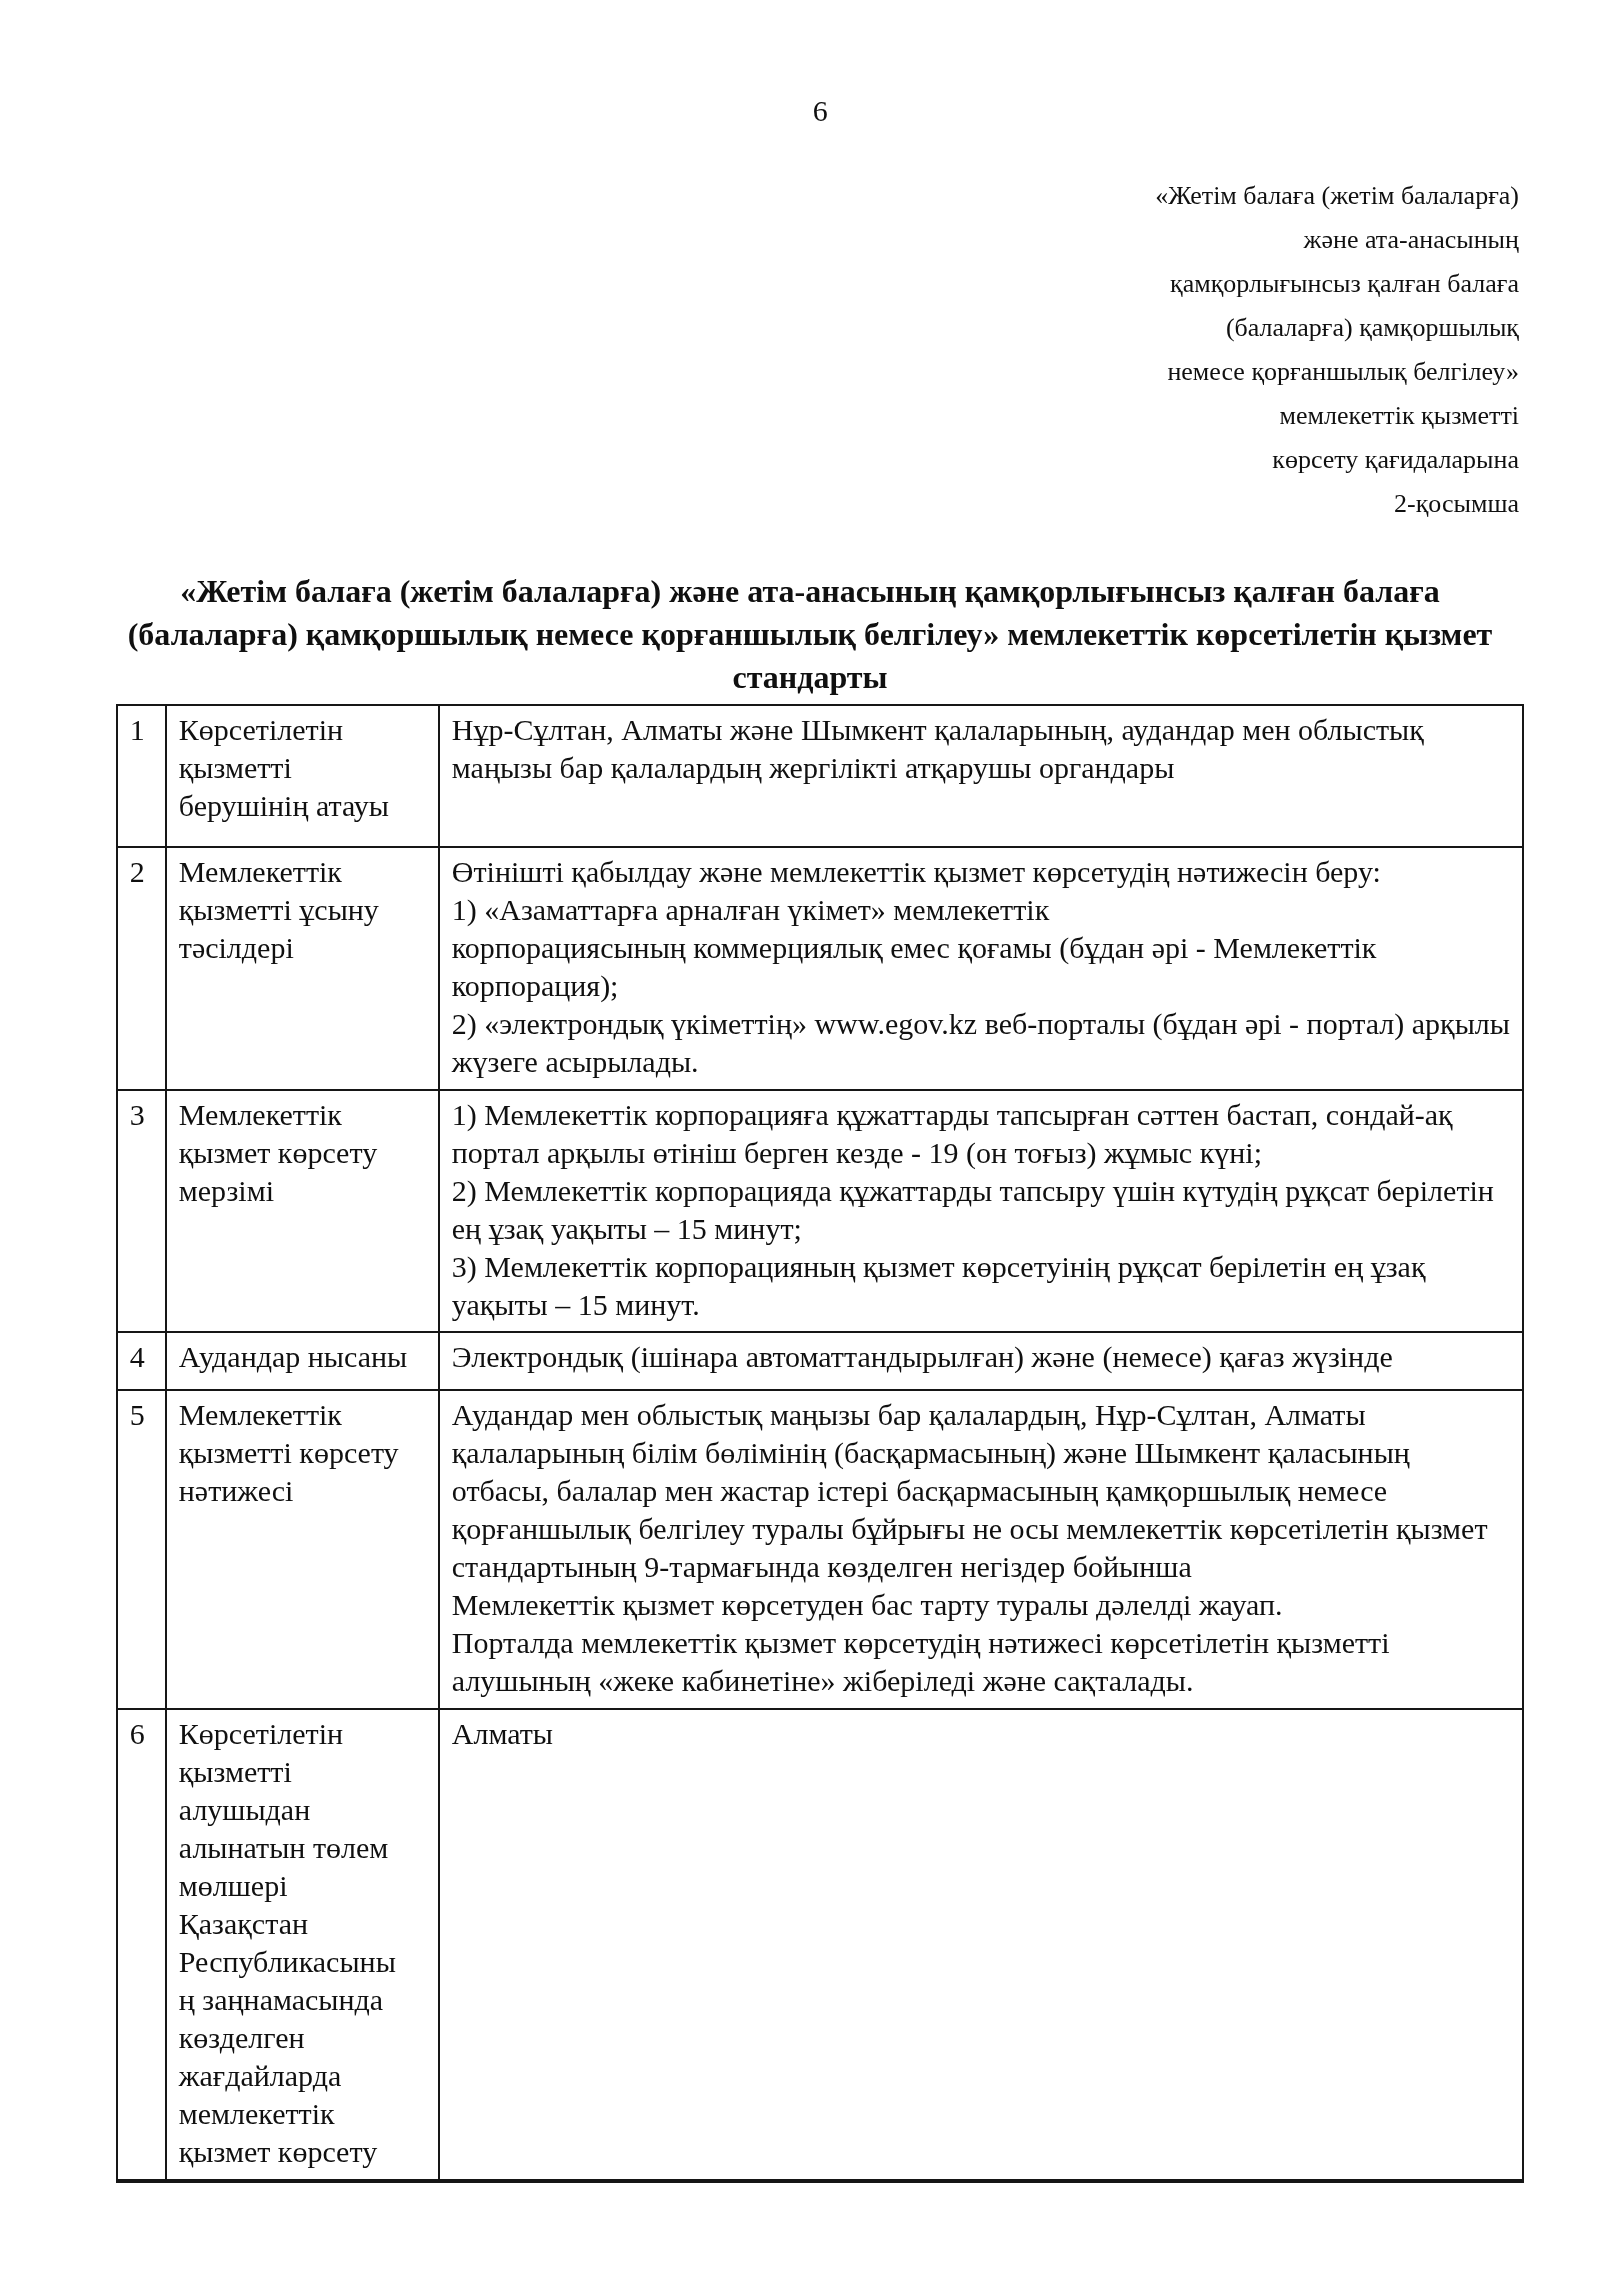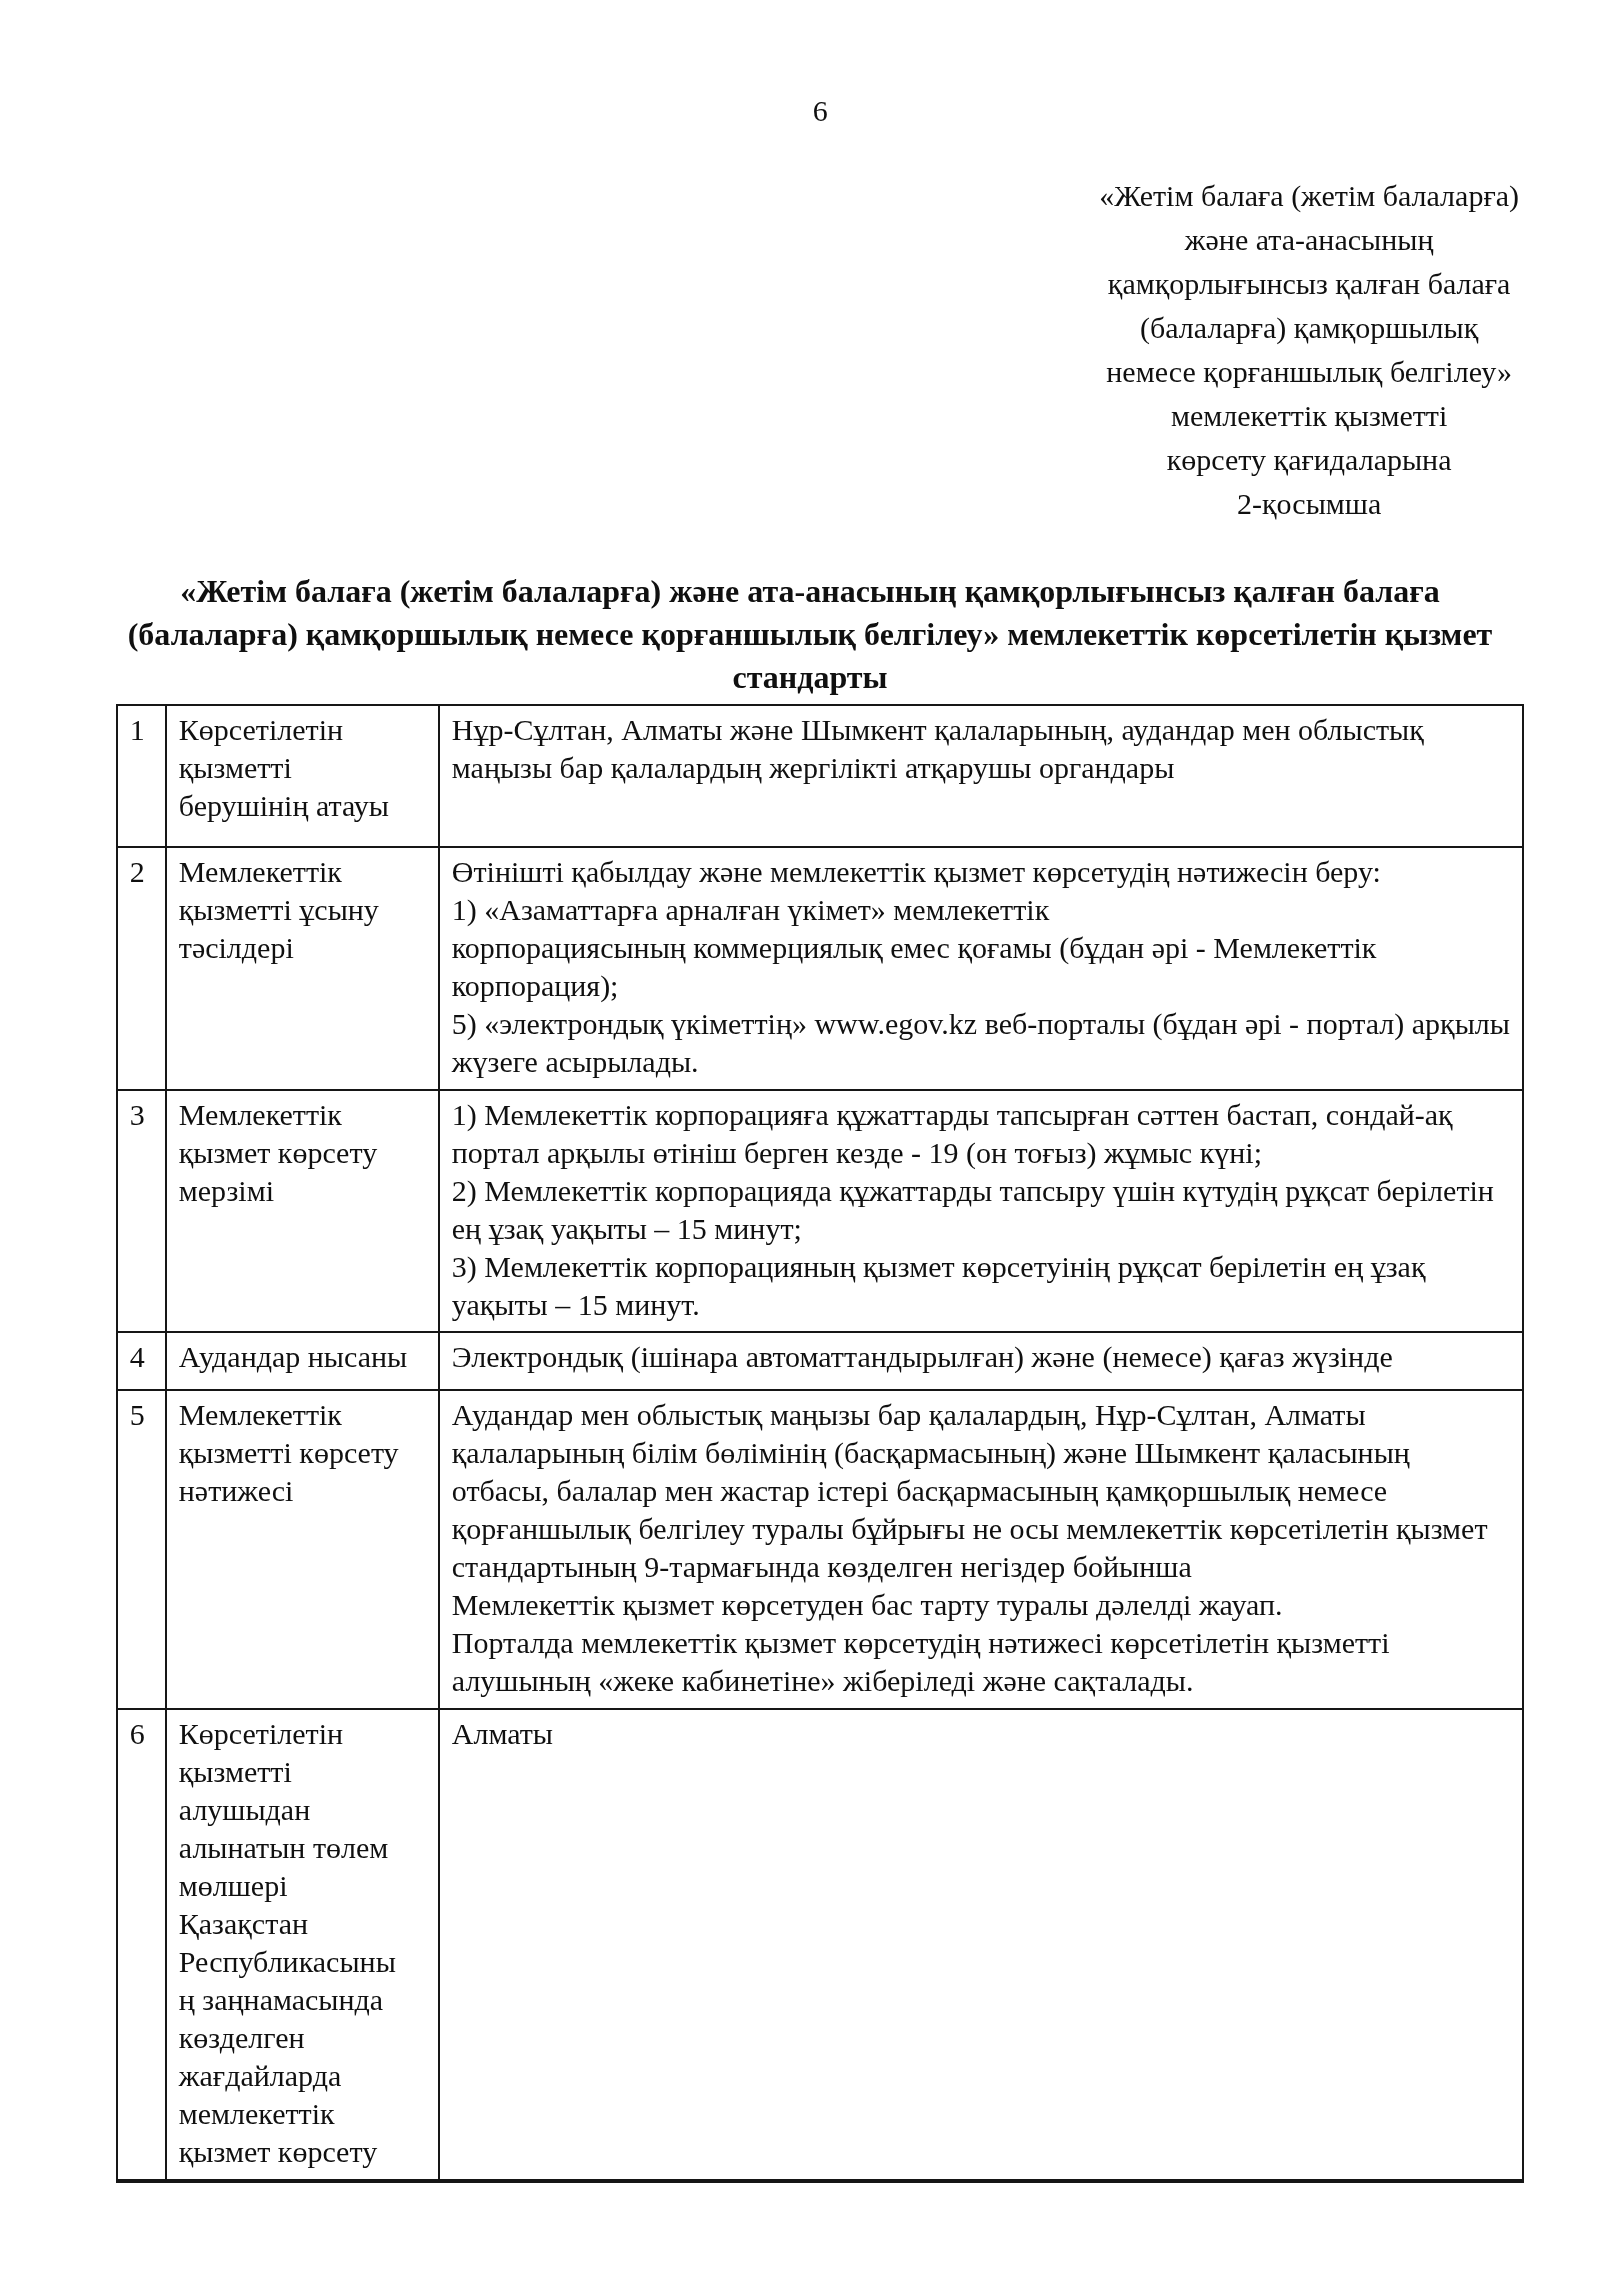--- a/index.html
+++ b/index.html
@@ -23,22 +23,22 @@
     left: 9.8px;
     width: 100%;
     text-align: center;
     font-size: 30px;
     line-height: 35px;
   }
   .appendix {
     position: absolute;
     top: 174px;
     right: 102px;
-    text-align: center;
-    font-size: 30px;
+    text-align: right;
+    font-size: 26px;
     line-height: 44px;
     white-space: pre-line;
   }
   .doc-title {
     position: absolute;
     top: 570px;
     left: 124px;
     width: 1372px;
     margin: 0;
     text-align: center;
@@ -108,21 +108,21 @@
         <td class="cell-content">Нұр-Сұлтан, Алматы және Шымкент қалаларының, аудандар мен облыстық маңызы бар қалалардың жергілікті атқарушы органдары</td>
       </tr>
       <tr class="row-2">
         <td class="cell-num">2</td>
         <td class="cell-label">Мемлекеттік
 қызметті ұсыну
 тәсілдері</td>
         <td class="cell-content">Өтінішті қабылдау және мемлекеттік қызмет көрсетудің нәтижесін беру:
 1) «Азаматтарға арналған үкімет» мемлекеттік
 корпорациясының коммерциялық емес қоғамы (бұдан әрі - Мемлекеттік корпорация);
-5) «электрондық үкіметтің» www.egov.kz веб-порталы (бұдан әрі - портал) арқылы жүзеге асырылады.</td>
+2) «электрондық үкіметтің» www.egov.kz веб-порталы (бұдан әрі - портал) арқылы жүзеге асырылады.</td>
       </tr>
       <tr class="row-3">
         <td class="cell-num">3</td>
         <td class="cell-label">Мемлекеттік
 қызмет көрсету
 мерзімі</td>
         <td class="cell-content">1) Мемлекеттік корпорацияға құжаттарды тапсырған сәттен бастап, сондай-ақ портал арқылы өтініш берген кезде - 19 (он тоғыз) жұмыс күні;
 2) Мемлекеттік корпорацияда құжаттарды тапсыру үшін күтудің рұқсат берілетін ең ұзақ уақыты – 15 минут;
 3) Мемлекеттік корпорацияның қызмет көрсетуінің рұқсат берілетін ең ұзақ уақыты – 15 минут.</td>
       </tr>

